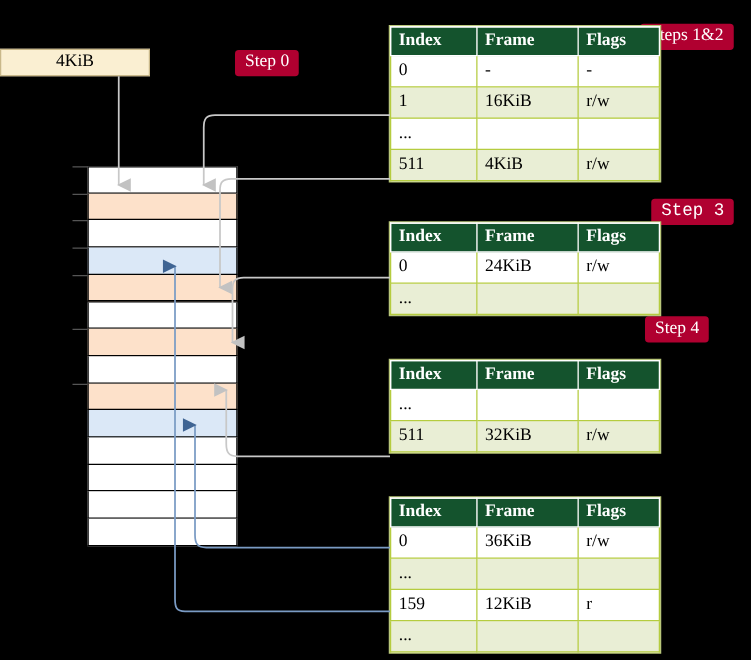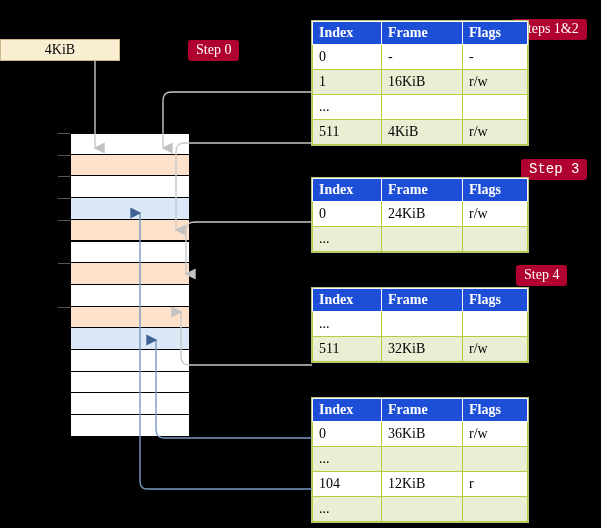--- a/index.html
+++ b/index.html
@@ -35,21 +35,21 @@
   
   .tick{position:absolute;left:-12px;width:12px;height:1px;background:#555;}
 
   
   table.pt{
     position:absolute;border-collapse:collapse;
     font-size:14px;color:#000;background:#fff;
     box-shadow:0 0 0 1px #b9c77a;
   }
   table.pt th{
-    background:#1d4ed8;color:#fff;font-weight:bold;
+    background:#14532d;color:#fff;font-weight:bold;
     text-align:left;padding:3px 6px;border:1px solid #ffffff;
     font-size:14px;
   }
   table.pt td{
     border:1px solid #b5cc3f;padding:3px 6px;background:#fff;
     height:18px;vertical-align:middle;
   }
   table.pt tr.alt td{background:#e9eed5;}
   table.pt td.hl{background:#f7f29a;}
   .c-index{width:56px;}
@@ -65,21 +65,21 @@
 <div id="stage">
 
   <div class="abs srcbox">
     <span>4KiB</span>
   </div>
 
   <div class="abs" id="step-labels" style="left: 0px; top: 0px; width: 601px; height: 528px;">
       <div class="abs steplabel" style="left: 188px; top: 40px;">Step 0</div>
       <div class="abs steplabel" style="left: 512px; top: 19px;">Steps 1&amp;2</div>
       <div class="abs steplabel" style="left: 521px; top: 159px; font-family: Liberation Mono, monospace;">Step 3</div>
-      <div class="abs steplabel" style="left: 516px; top: 265px; text-align: center;">Step 4</div>
+      <div class="abs steplabel" style="left: 516px; top: 253px; text-align: center;">Step 4</div>
     </div>
 
   <div class="abs memcol" id="memcol">
       <div class="memrow" style="top: 0px; border-top: 1px solid rgb(0, 0, 0);"></div>
       <div class="memrow orange" style="top: 21.7px;"></div>
       <div class="memrow" style="top: 43.4px;"></div>
       <div class="memrow blue" style="top: 65.1px;"></div>
       <div class="memrow orange" style="top: 86.8px;"></div>
       <div class="memrow" style="top: 108.5px;"></div>
       <div class="memrow orange" style="top: 130.2px;"></div>
@@ -186,21 +186,21 @@
             <td class="c-index">0</td>
             <td class="c-frame">36KiB</td>
             <td class="c-flags">r/w</td>
           </tr>
           <tr class="alt">
             <td class="c-index">...</td>
             <td class="c-frame"></td>
             <td class="c-flags"></td>
           </tr>
           <tr>
-            <td class="c-index">104</td>
+            <td class="c-index">159</td>
             <td class="c-frame">12KiB</td>
             <td class="c-flags">r</td>
           </tr>
           <tr class="alt">
             <td class="c-index">...</td>
             <td class="c-frame"></td>
             <td class="c-flags"></td>
           </tr>
         </tbody>
       </table>

